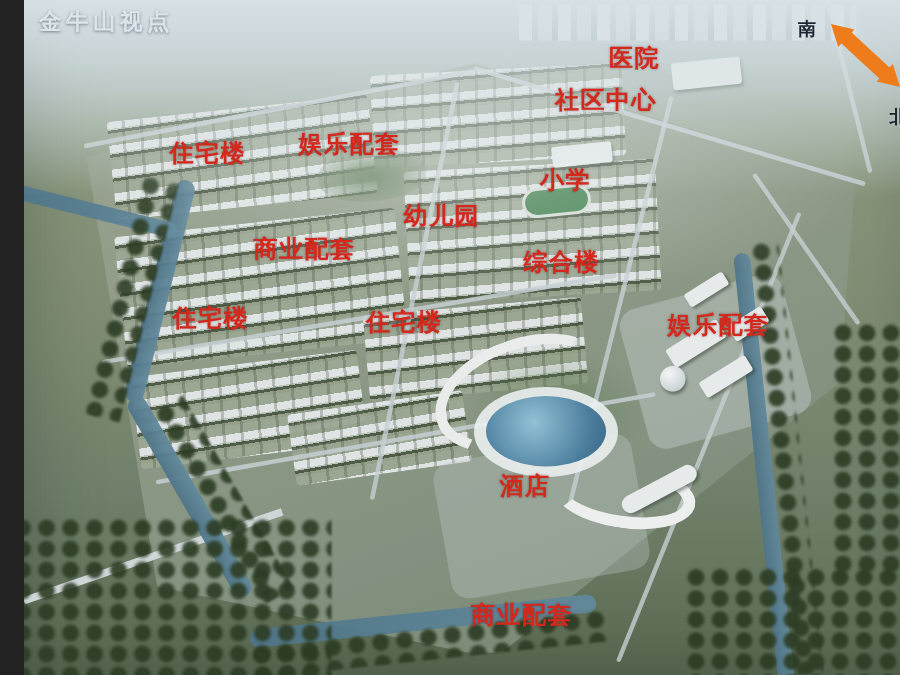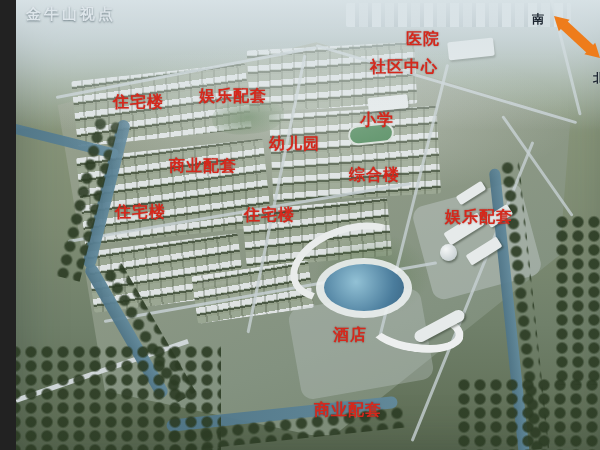--- a/index.html
+++ b/index.html
@@ -183,16 +183,16 @@
   <span class="map-label" style="left:354px;top:57px">社区中心</span>
   <span class="map-label" style="left:183px;top:86px">娱乐配套</span>
   <span class="map-label" style="left:97px;top:92px">住宅楼</span>
   <span class="map-label" style="left:344px;top:110px">小学</span>
   <span class="map-label" style="left:253px;top:134px">幼儿园</span>
   <span class="map-label" style="left:153px;top:156px">商业配套</span>
   <span class="map-label" style="left:333px;top:165px">综合楼</span>
   <span class="map-label" style="left:99px;top:202px">住宅楼</span>
   <span class="map-label" style="left:228px;top:205px">住宅楼</span>
   <span class="map-label" style="left:429px;top:207px">娱乐配套</span>
-  <span class="map-label" style="left:317px;top:325px">酒店</span>
+  <span class="map-label" style="left:317px;top:314px">酒店</span>
   <span class="map-label" style="left:298px;top:400px">商业配套</span>
 
 </div>
 
 </body></html>

